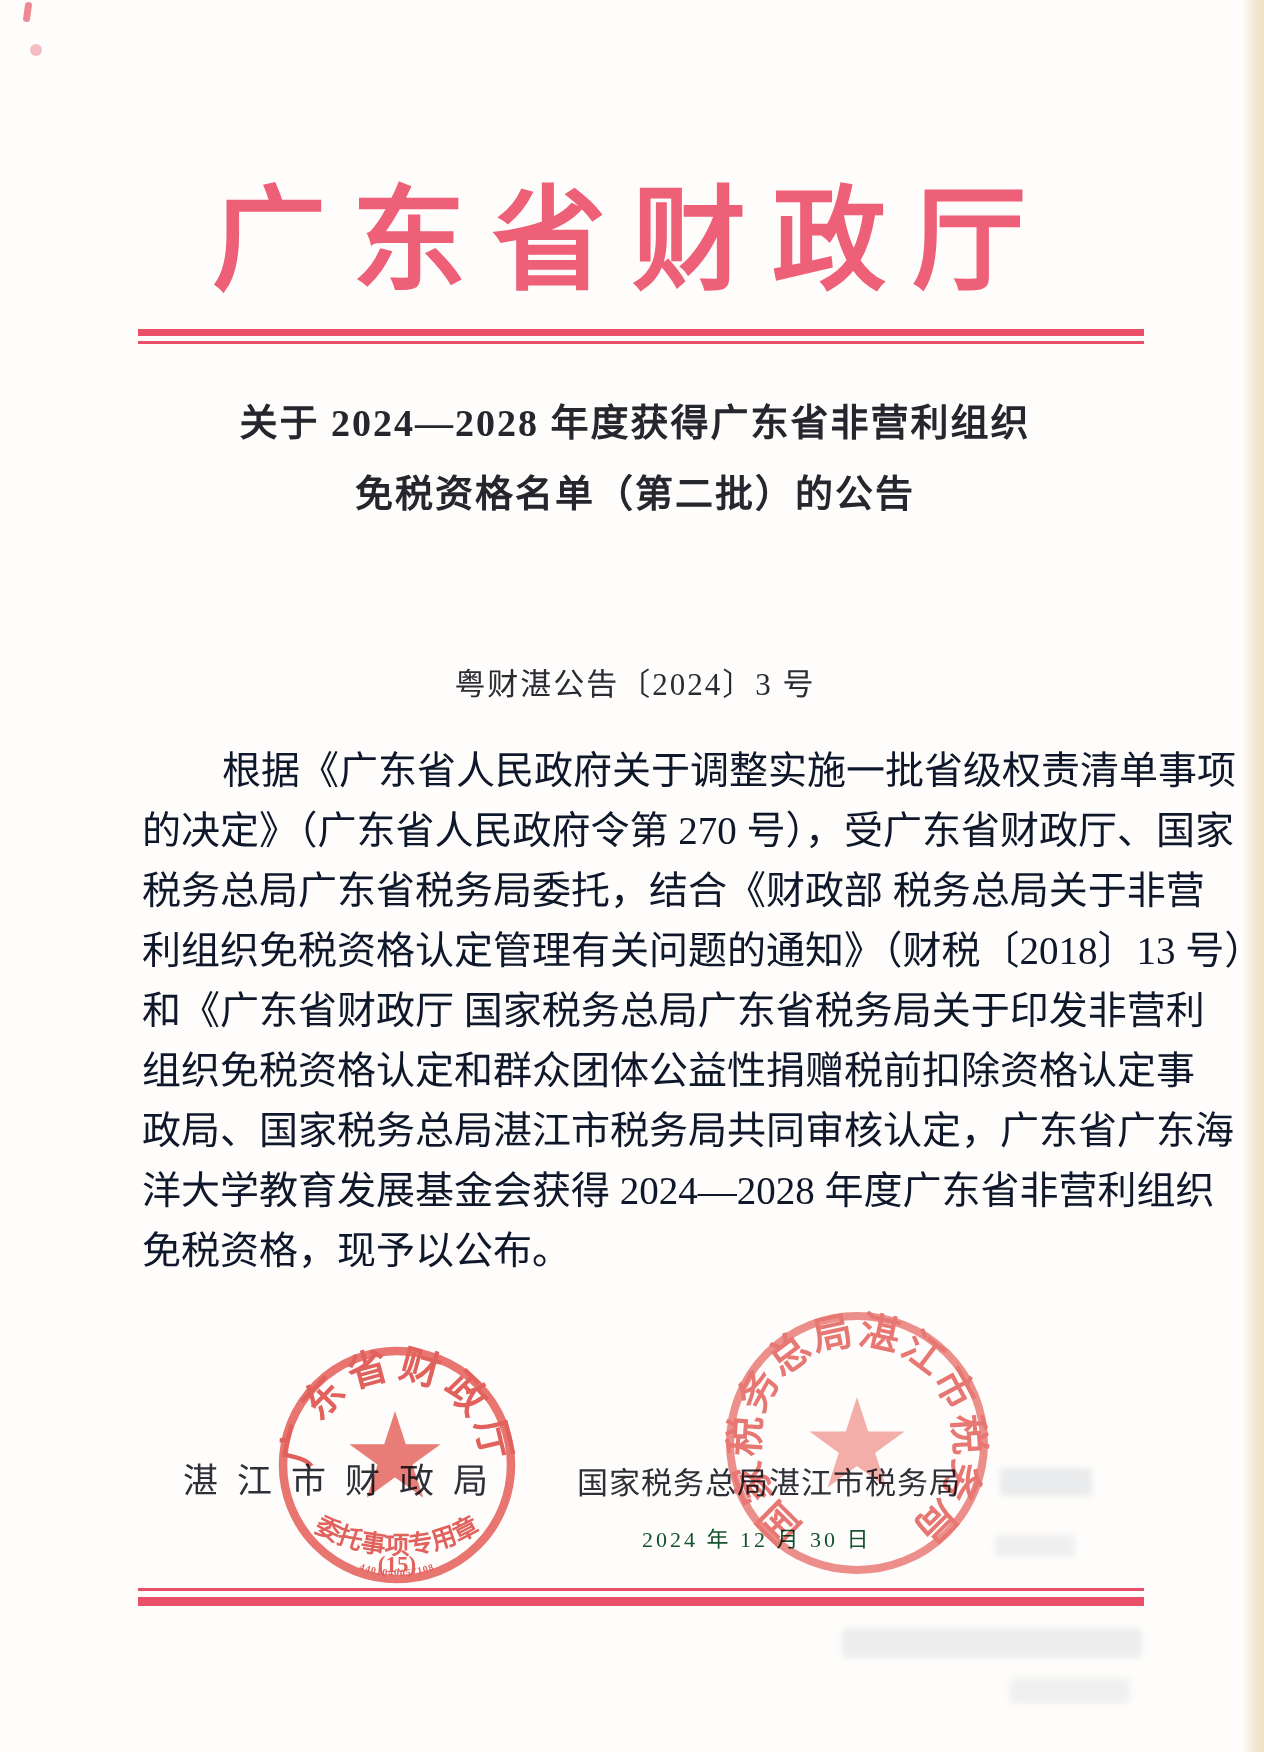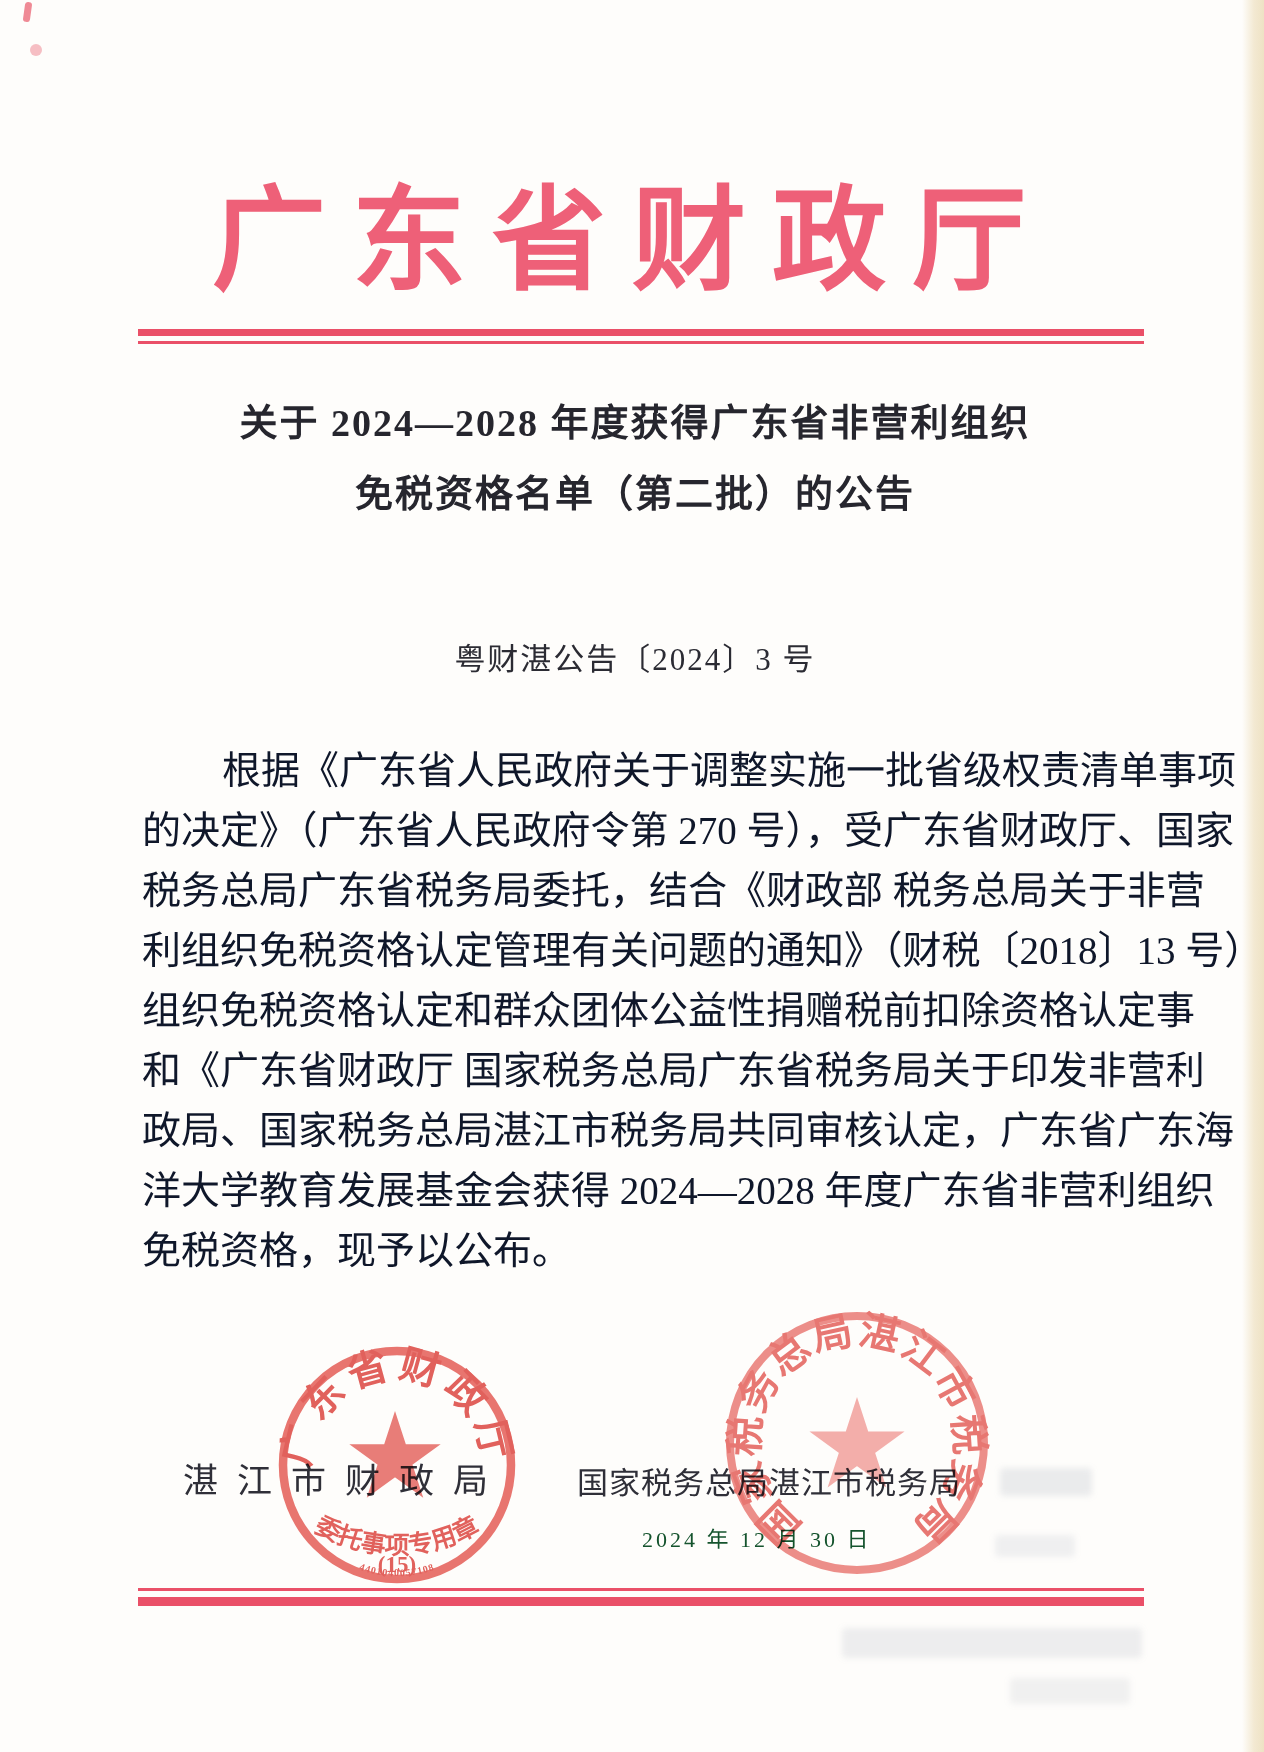--- a/index.html
+++ b/index.html
@@ -20,21 +20,21 @@
   .rule-top-thin{top:341px;height:3px;}
   .rule-bottom-thin{top:1588px;height:3px;}
   .rule-bottom-thick{top:1597px;height:9px;}
   
   .doc-title{
     left:130px;top:388px;width:1010px;text-align:center;
     font-size:38px;font-weight:bold;color:#26262e;line-height:71px;
     letter-spacing:2px;
   }
   .doc-number{
-    left:130px;top:634px;width:1010px;text-align:center;
+    left:130px;top:659px;width:1010px;text-align:center;
     font-size:31px;color:#2b2b33;letter-spacing:2px;
   }
   
   .body-block{left:142px;top:741px;width:1000px;color:#0f172a;}
   .bline{
     font-size:39px;height:60px;line-height:60px;white-space:nowrap;
     text-align:justify;text-align-last:justify;letter-spacing:0;
   }
   .bline.first{box-sizing:border-box;padding-left:80px;}
   .bline.last{text-align-last:left;white-space:normal;}
@@ -73,22 +73,22 @@
   <div>免税资格名单（第二批）的公告</div>
 </div>
 
 <div class="abs doc-number">粤财湛公告〔2024〕3 号</div>
 
 <div class="abs body-block">
   <div class="bline first">根据《广东省人民政府关于调整实施一批省级权责清单事项</div>
   <div class="bline">的决定》（广东省人民政府令第 270 号），受广东省财政厅、国家</div>
   <div class="bline">税务总局广东省税务局委托，结合《财政部 税务总局关于非营</div>
   <div class="bline">利组织免税资格认定管理有关问题的通知》（财税〔2018〕13 号）</div>
+  <div class="bline">和《广东省财政厅 国家税务总局广东省税务局关于印发非营利</div>
   <div class="bline">组织免税资格认定和群众团体公益性捐赠税前扣除资格认定事</div>
-  <div class="bline">和《广东省财政厅 国家税务总局广东省税务局关于印发非营利</div>
   <div class="bline">政局、国家税务总局湛江市税务局共同审核认定，广东省广东海</div>
   <div class="bline">洋大学教育发展基金会获得 2024—2028 年度广东省非营利组织</div>
   <div class="bline last">免税资格，现予以公布。</div>
 </div>
 
 <div class="abs sig-left">湛江市财政局</div>
 <div class="abs sig-right">国家税务总局湛江市税务局</div>
 <div class="abs sig-date">2024 年 12 月 30 日</div>
 
 <svg class="abs seal seal-left" viewBox="0 0 244 244">

